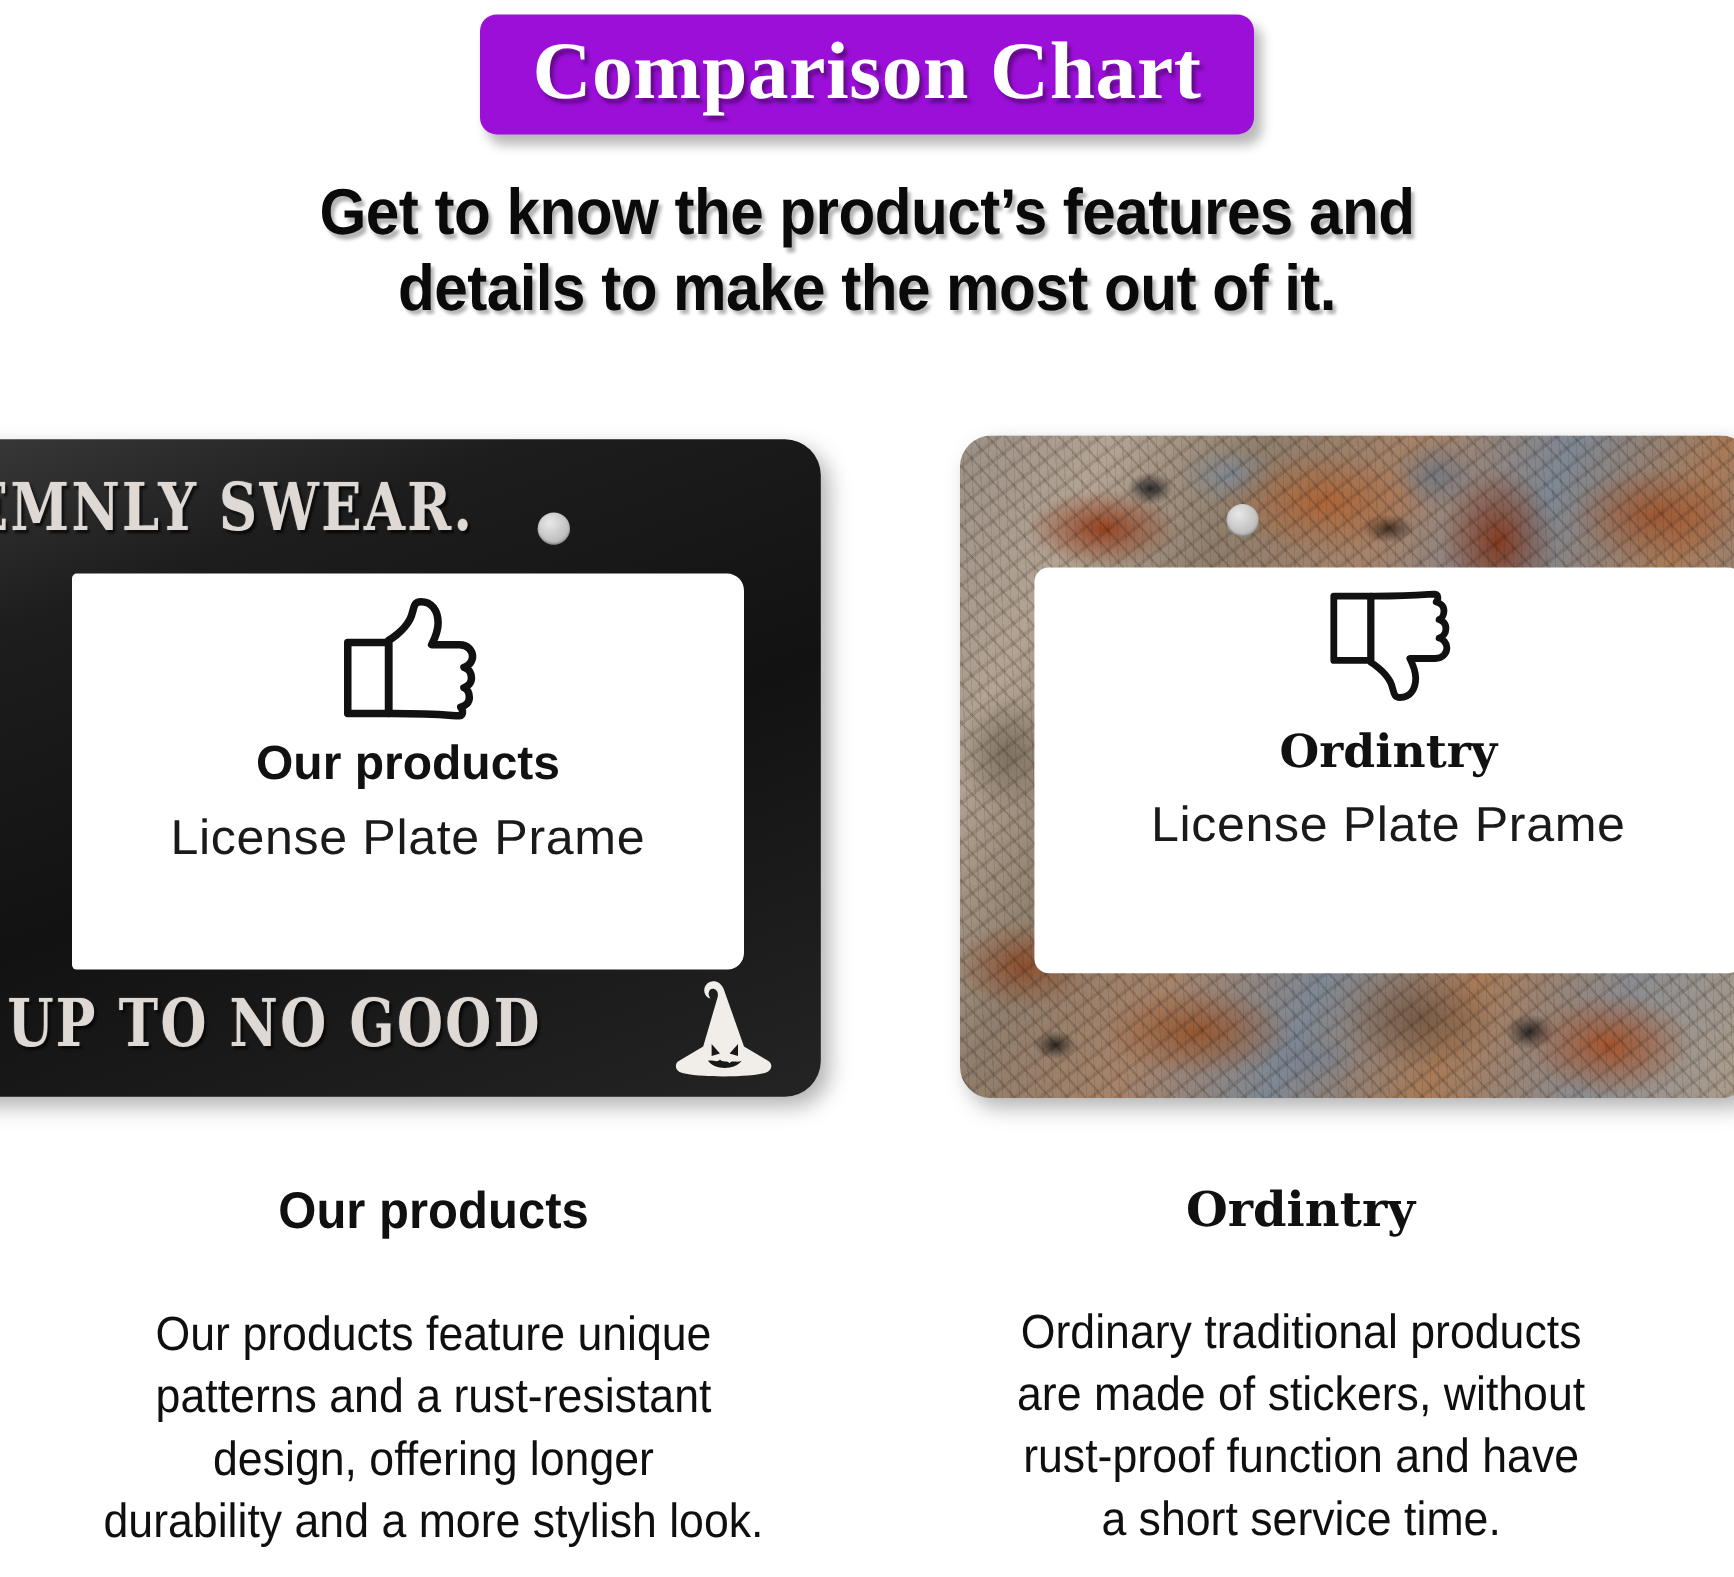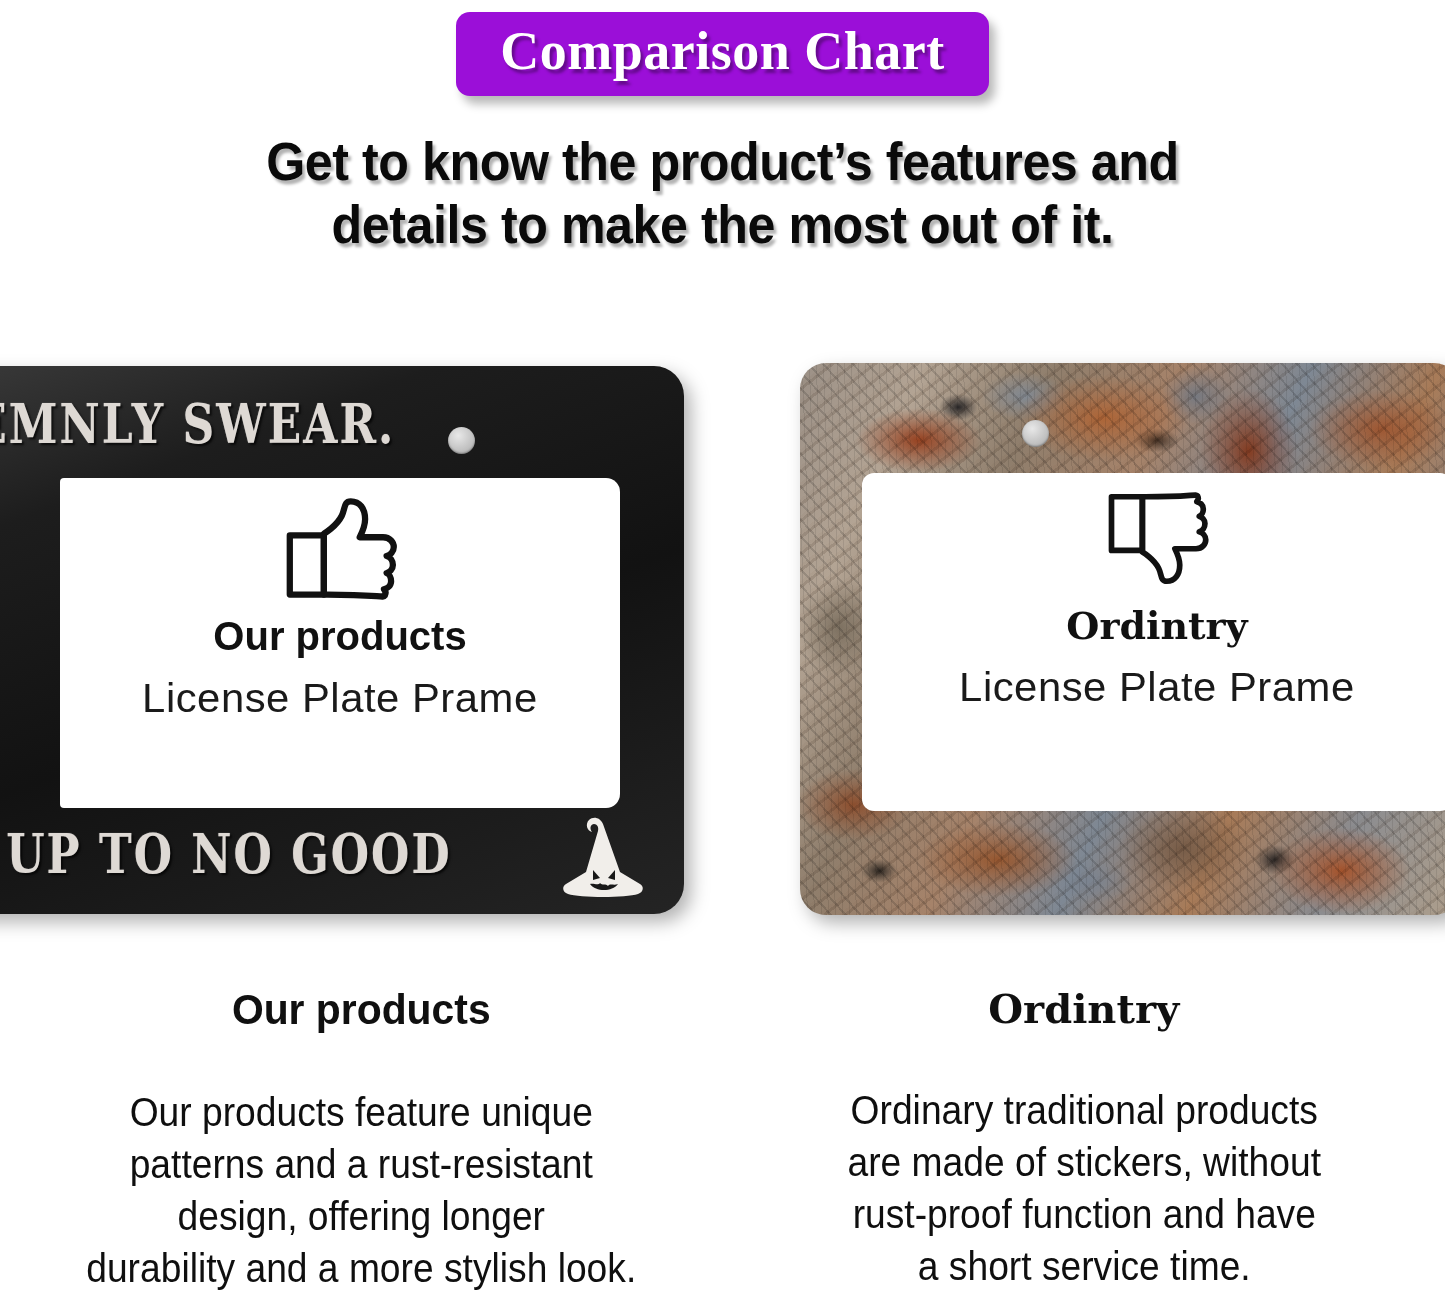--- a/index.html
+++ b/index.html
@@ -28,21 +28,21 @@
     background: #9B0FD8;
     border-radius: 14px;
     padding: 8px 44px 14px 44px;
     box-shadow: 6px 8px 10px rgba(0,0,0,0.28);
     display: inline-block;
   }
 
   .title-text {
     font-family: "Liberation Serif", "DejaVu Serif", serif;
     font-weight: bold;
-    font-size: 54px;
+    font-size: 68px;
     line-height: 1.15;
     color: #ffffff;
     letter-spacing: 0.5px;
     text-shadow: 3px 4px 3px rgba(0,0,0,0.35);
     white-space: nowrap;
   }
 
   .subtitle {
     margin-top: 34px;
     text-align: center;

